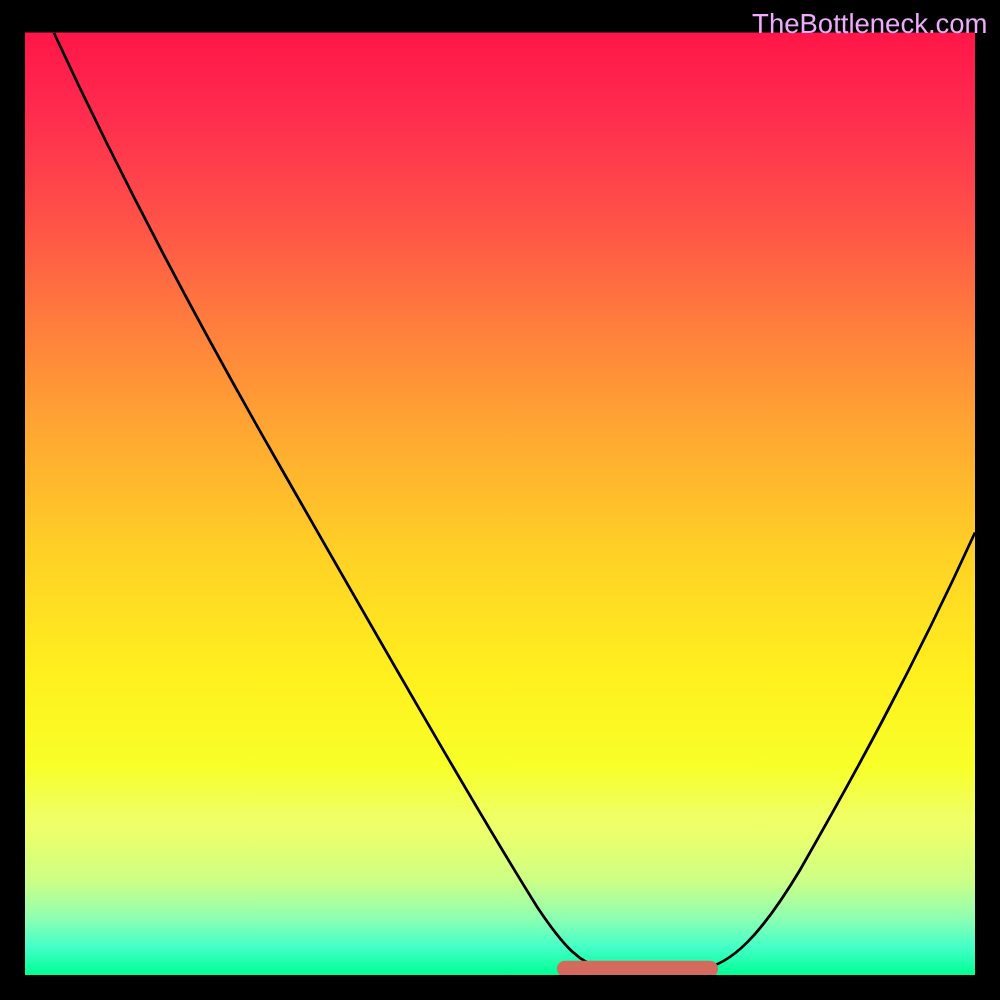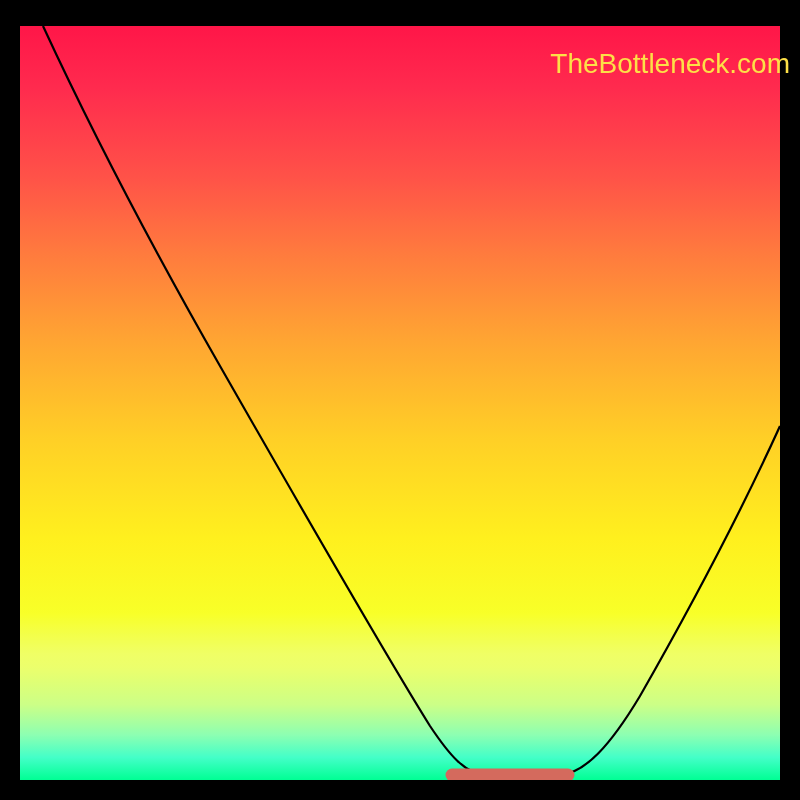--- a/index.html
+++ b/index.html
@@ -8,24 +8,23 @@
     height: 800px;
     background: #000;
     position: relative;
     font-family: Arial, sans-serif;
     overflow: hidden;
   }
   .watermark {
     position: absolute;
     top: 6px;
     right: 10px;
-    color: #fde047;
-    font-size: 28px;
+    color: #f0abfc;
+    font-size: 22px;
     z-index: 10;
-    margin-top: 42px;
   }
   .plot-area {
     position: absolute;
     left: 20px;
     top: 26px;
     width: 760px;
     height: 754px;
     background: linear-gradient(
       to bottom,
       #ff1648 0%,

